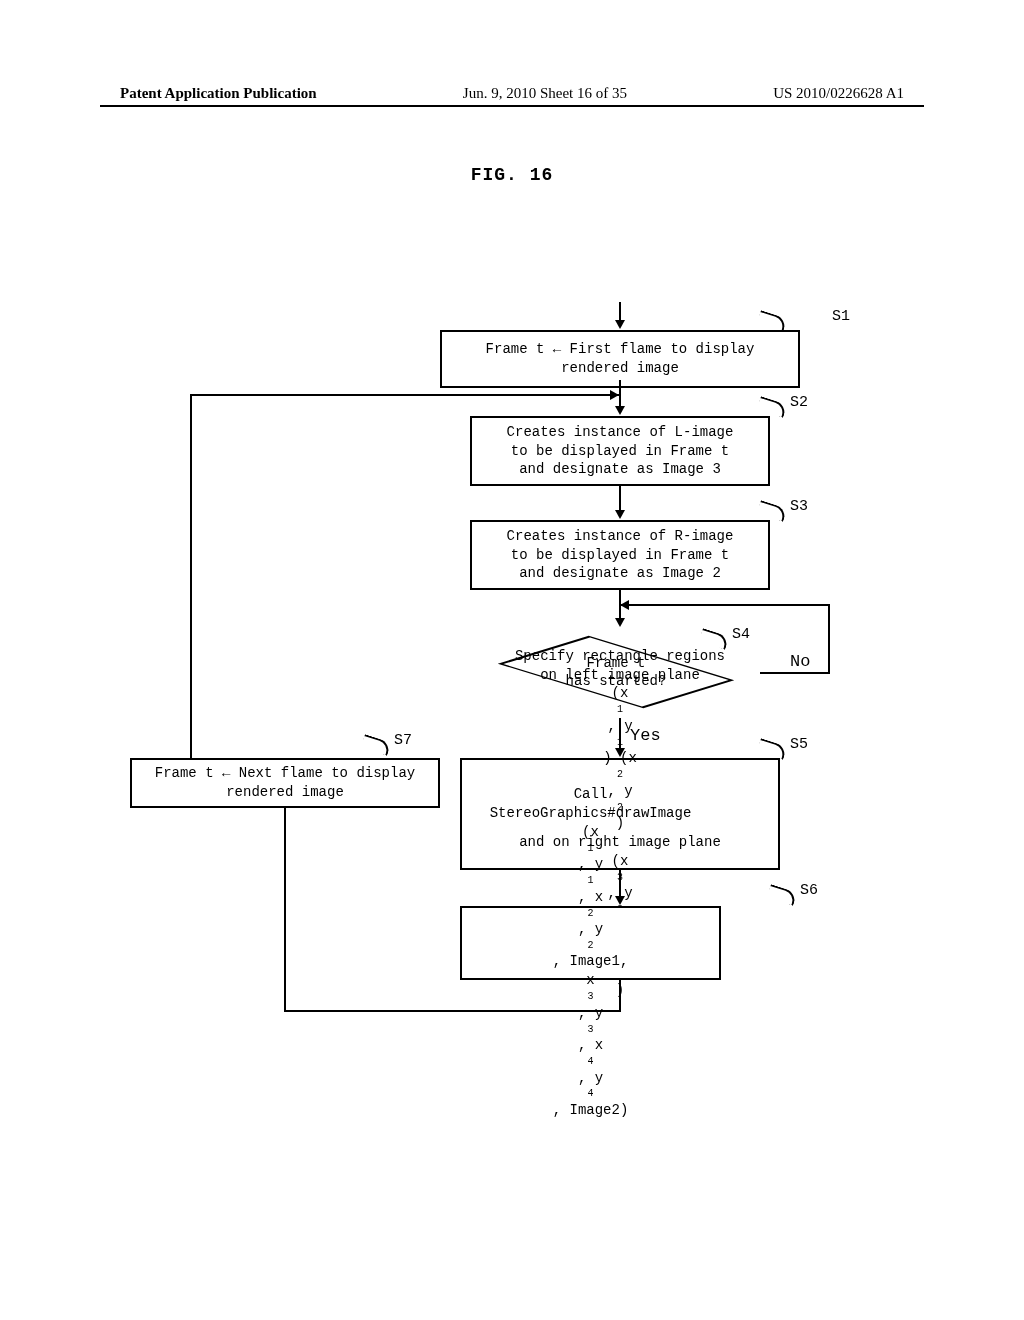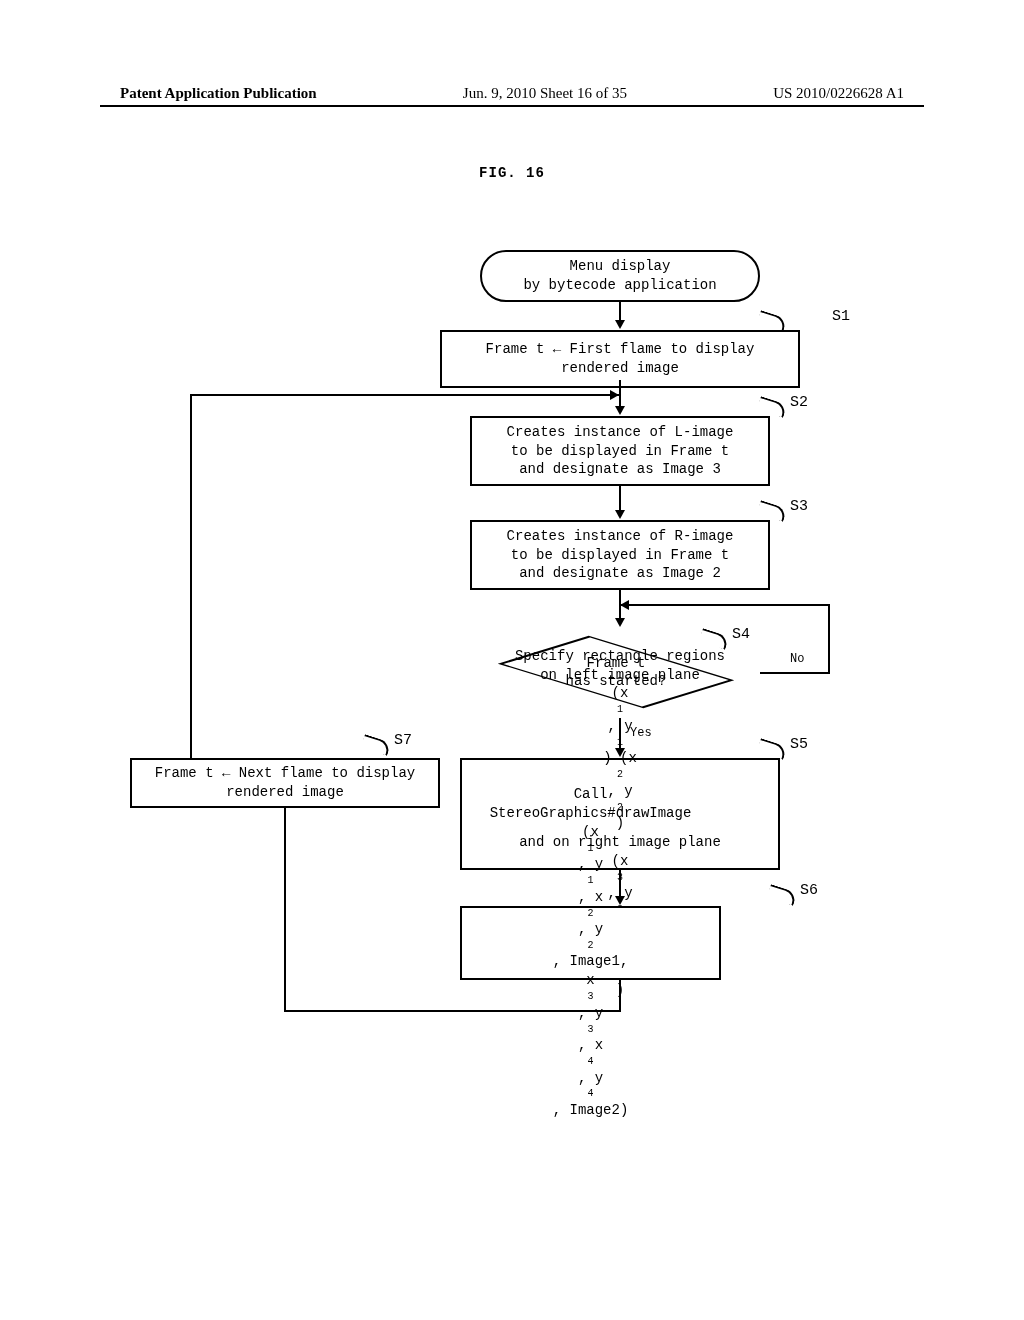--- a/index.html
+++ b/index.html
@@ -36,21 +36,21 @@
     background: #000;
   }
   .figure-title {
     position: absolute;
     top: 165px;
     left: 0;
     width: 100%;
     text-align: center;
     font-weight: bold;
     font-family: "Courier New", monospace;
-    font-size: 14px;
+    font-size: 18px;
     letter-spacing: 1px;
   }
   .diagram {
     position: absolute;
     top: 220px;
     left: 0;
     width: 1024px;
     height: 1020px;
   }
   .box {
@@ -116,21 +116,21 @@
     display: flex;
     align-items: center;
     justify-content: center;
     text-align: center;
     line-height: 1.3;
     white-space: pre-line;
   }
   .yn-label {
     position: absolute;
     font-family: "Courier New", monospace;
-    font-size: 12px;
+    font-size: 17px;
   }
   .leader {
     position: absolute;
     width: 28px;
     height: 14px;
     border-top: 2px solid #000;
     border-right: 2px solid #000;
     border-top-right-radius: 12px;
     transform: rotate(18deg);
   }
@@ -143,22 +143,20 @@
   <span class="hdr-left">Patent Application Publication</span>
   <span class="hdr-center">Jun. 9, 2010  Sheet 16 of 35</span>
   <span class="hdr-right">US 2010/0226628 A1</span>
 </div>
 <div class="header-rule"></div>
 
 <div class="figure-title">FIG. 16</div>
 
 <div class="diagram">
 
-  <div class="box terminal" style="left:480px; top:30px; width:280px; height:52px;">Menu display
-by bytecode application</div>
 
   <div class="arrow v" style="left:619px; top:82px; height:20px;"></div>
   <div class="arrowhead down" style="left:615px; top:100px;"></div>
 
   <div class="leader" style="left:758px; top:94px;"></div>
   <div class="step-label" style="left:790px; top:88px;margin-left:42px;">S1</div>
 
   <div class="box" style="left:440px; top:110px; width:360px; height:58px;">Frame t ← First flame to display
 rendered image</div>
 

